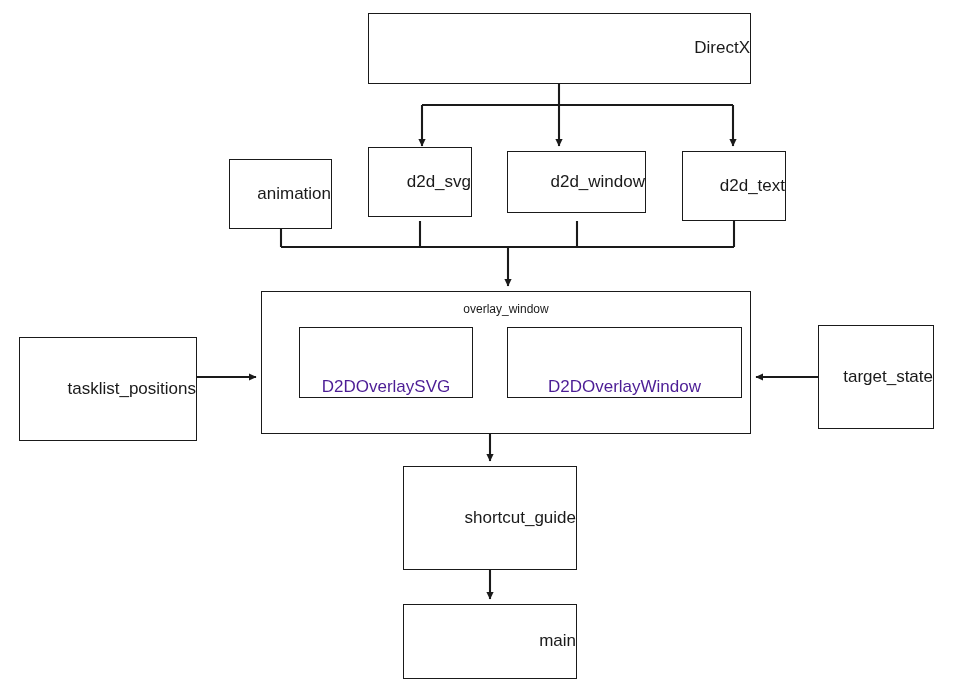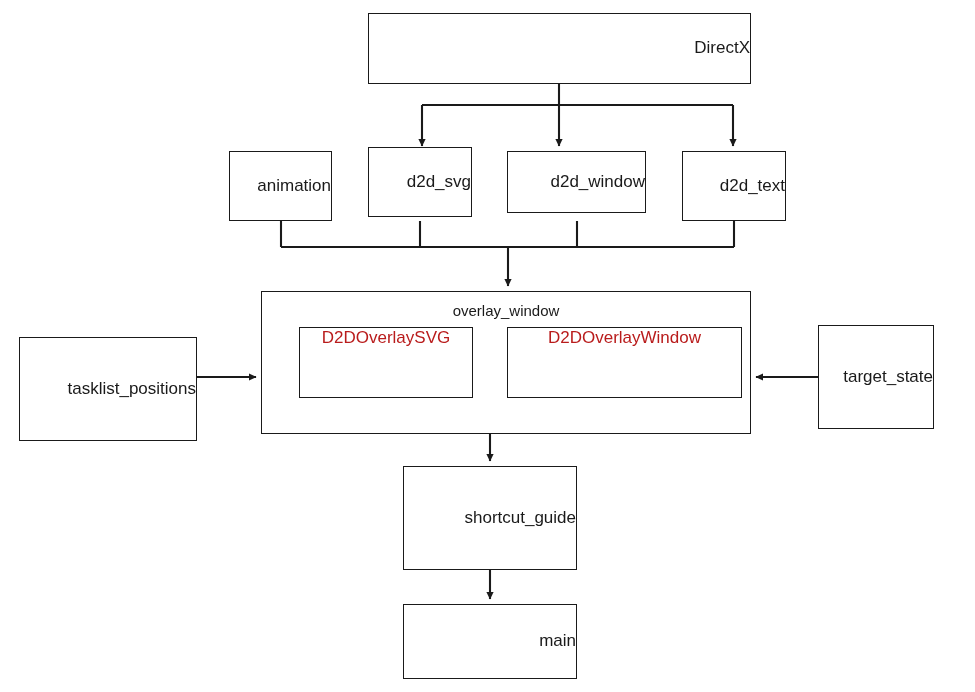--- a/index.html
+++ b/index.html
@@ -41,33 +41,33 @@
   .group-node {
     display: block;
     z-index: 1;
   }
   .group-label {
     position: absolute;
     left: 0;
     right: 0;
     top: 10px;
     text-align: center;
-    font-size: 15px;
+    font-size: 12px;
     color: #1a1a1a;
   }
   .inner-node {
     position: absolute;
     box-sizing: border-box;
     border: 1.6px solid #1a1a1a;
     background: #ffffff;
     display: flex;
-    align-items: flex-start;
+    align-items: flex-end;
     justify-content: center;
     font-size: 17px;
-    color: #b91c1c;
+    color: #4c1d95;
     z-index: 3;
   }
 </style>
 </head>
 <body>
 
 <div id="diagram-root">
 
   <svg id="edge-layer" width="975" height="692" viewBox="0 0 975 692" xmlns="http://www.w3.org/2000/svg">
     <defs>
@@ -96,21 +96,21 @@
 
       <path d="M490,434 L490,461" marker-end="url(#arrowhead)"></path>
       <path d="M490,570 L490,599" marker-end="url(#arrowhead)"></path>
     </g>
   </svg>
 
   <div class="node" style="left:368px; top:13px; width:383px; height:71px;">
     <span>DirectX</span>
   </div>
 
-  <div class="node" style="left:229px; top:151px; width:103px; height:70px;">
+  <div class="node" style="left:229px; top:159px; width:103px; height:70px;">
     <span>animation</span>
   </div>
   <div class="node" style="left:368px; top:147px; width:104px; height:70px;">
     <span>d2d_svg</span>
   </div>
   <div class="node" style="left:507px; top:151px; width:139px; height:62px;">
     <span>d2d_window</span>
   </div>
   <div class="node" style="left:682px; top:151px; width:104px; height:70px;padding-left:42px;">
     <span>d2d_text</span>

